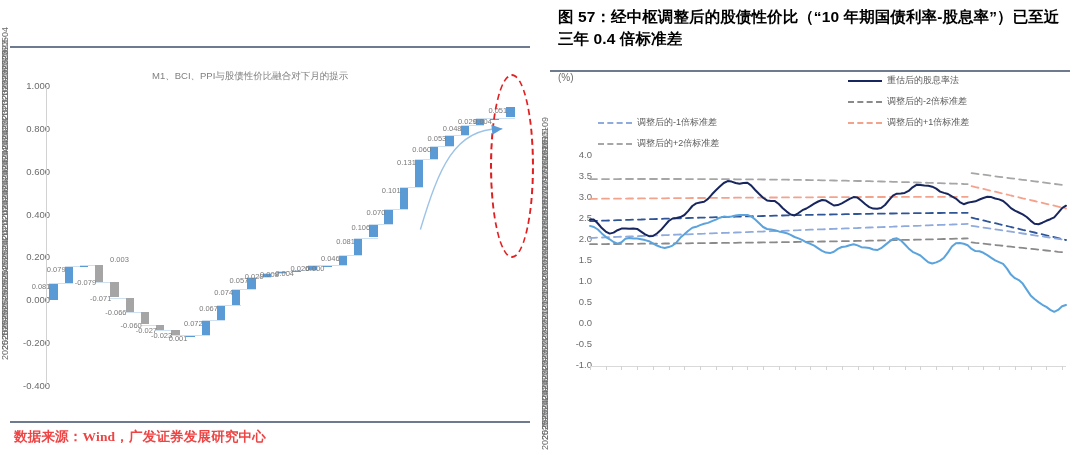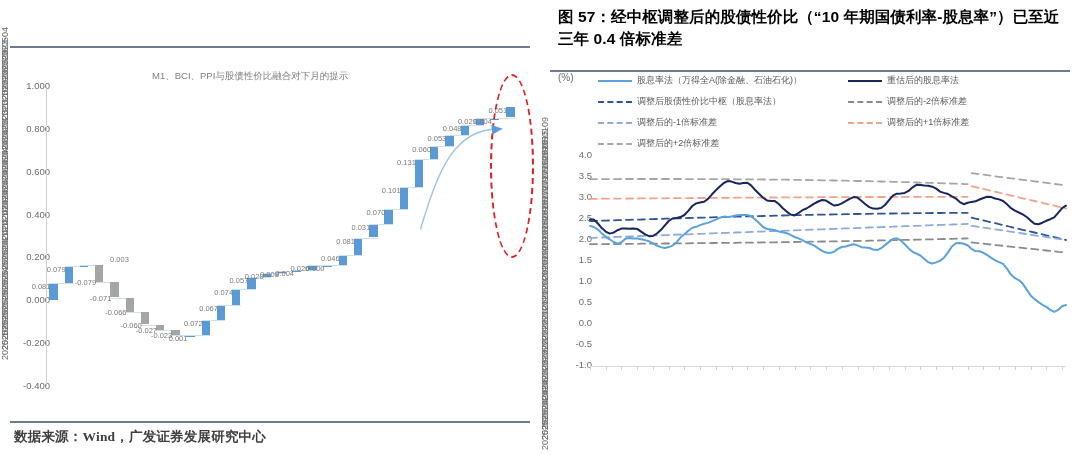--- a/index.html
+++ b/index.html
@@ -22,21 +22,21 @@
   .title-rule{
     position:absolute;left:10px;right:10px;
     height:2px;background:#6e7b8f;
   }
   .panel-left .title-rule{top:46px;}
   .panel-right .title-rule{top:70px;}
 
   .footer-rule{position:absolute;left:10px;right:10px;top:421px;height:2px;background:#6e7b8f;}
   .footer-text{
     position:absolute;left:14px;top:428px;
-    font-size:13.5px;color:#404040;font-weight:bold;
+    font-size:13.5px;color:#ef4444;font-weight:bold;
     font-family:"Liberation Serif","DejaVu Serif",serif;
     letter-spacing:.2px;
     text-align:right;
   }
   .panel-right .footer-rule{left:548px;right:10px;}
 
   
   .plot{position:absolute;}
   .axis-label{
     position:absolute;font-size:9.5px;color:#6b6b6b;white-space:nowrap;padding-left:12px;
@@ -175,21 +175,21 @@
         <div class="bar up" style="left: 338.716px; top: 194.857px; width: 8.37419px; height: 9.85714px;"></div>
         <div class="connector" style="left: 338.716px; top: 194.857px; width: 23.6px;"></div>
         <div class="blabel" style="left: 339.716px; top: 193.857px;">0.046</div>
         <div class="xlab" style="left: 346.903px; top: 332px;">2024-11</div>
         <div class="bar up" style="left: 353.942px; top: 177.5px; width: 8.37419px; height: 17.3571px;"></div>
         <div class="connector" style="left: 353.942px; top: 177.5px; width: 23.6px;"></div>
         <div class="blabel" style="left: 354.942px; top: 176.5px;">0.081</div>
         <div class="xlab" style="left: 362.129px; top: 332px;">2024-12</div>
         <div class="bar up" style="left: 369.168px; top: 163.786px; width: 8.37419px; height: 13.7143px;"></div>
         <div class="connector" style="left: 369.168px; top: 163.786px; width: 23.6px;"></div>
-        <div class="blabel" style="left: 370.168px; top: 162.786px;">0.031</div>
+        <div class="blabel" style="left: 370.168px; top: 162.786px;">0.106</div>
         <div class="xlab" style="left: 377.355px; top: 332px;">2025-01</div>
         <div class="bar up" style="left: 384.394px; top: 148.786px; width: 8.37419px; height: 15px;"></div>
         <div class="connector" style="left: 384.394px; top: 148.786px; width: 23.6px;"></div>
         <div class="blabel" style="left: 385.394px; top: 147.786px;">0.070</div>
         <div class="xlab" style="left: 392.581px; top: 332px;">2025-02</div>
         <div class="bar up" style="left: 399.619px; top: 127.143px; width: 8.37419px; height: 21.6429px;"></div>
         <div class="connector" style="left: 399.619px; top: 127.143px; width: 23.6px;"></div>
         <div class="blabel" style="left: 400.619px; top: 126.143px;">0.101</div>
         <div class="xlab" style="left: 407.806px; top: 332px;">2025-03</div>
         <div class="bar up" style="left: 414.845px; top: 99.0714px; width: 8.37419px; height: 28.0714px;"></div>
@@ -230,31 +230,23 @@
     <div class="footer-text">数据来源：Wind，广发证券发展研究中心</div>
   </div>
 
   <div class="panel panel-right">
     <div class="fig-title">图 57：经中枢调整后的股债性价比（“10 年期国债利率-股息率”）已至近三年 0.4 倍标准差</div>
     <div class="title-rule"></div>
 
     <div class="pct" style="left:18px;top:72px;">(%)</div>
 
     <div class="legend" id="right-legend" style="left:58px;top:74px;width:470px;height:84px;">
-        <div class="leg-item" style="left: 0px; top: 0px;">
-          <span class="leg-line leg-solid" style="border-top-color: rgb(91, 163, 221);"></span>
-          <span class="leg-text">股息率法（万得全A(除金融、石油石化)）</span>
-        </div>
         <div class="leg-item" style="left: 250px; top: 0px;">
           <span class="leg-line leg-solid" style="border-top-color: rgb(23, 38, 94);"></span>
           <span class="leg-text">重估后的股息率法</span>
-        </div>
-        <div class="leg-item" style="left: 0px; top: 21px;">
-          <span class="leg-line leg-dash" style="border-top-color: rgb(47, 85, 151);"></span>
-          <span class="leg-text">调整后股债性价比中枢（股息率法）</span>
         </div>
         <div class="leg-item" style="left: 250px; top: 21px;">
           <span class="leg-line leg-dash" style="border-top-color: rgb(138, 138, 138);"></span>
           <span class="leg-text">调整后的-2倍标准差</span>
         </div>
         <div class="leg-item" style="left: 0px; top: 42px;">
           <span class="leg-line leg-dash" style="border-top-color: rgb(143, 170, 220);"></span>
           <span class="leg-text">调整后的-1倍标准差</span>
         </div>
         <div class="leg-item" style="left: 250px; top: 42px;">

